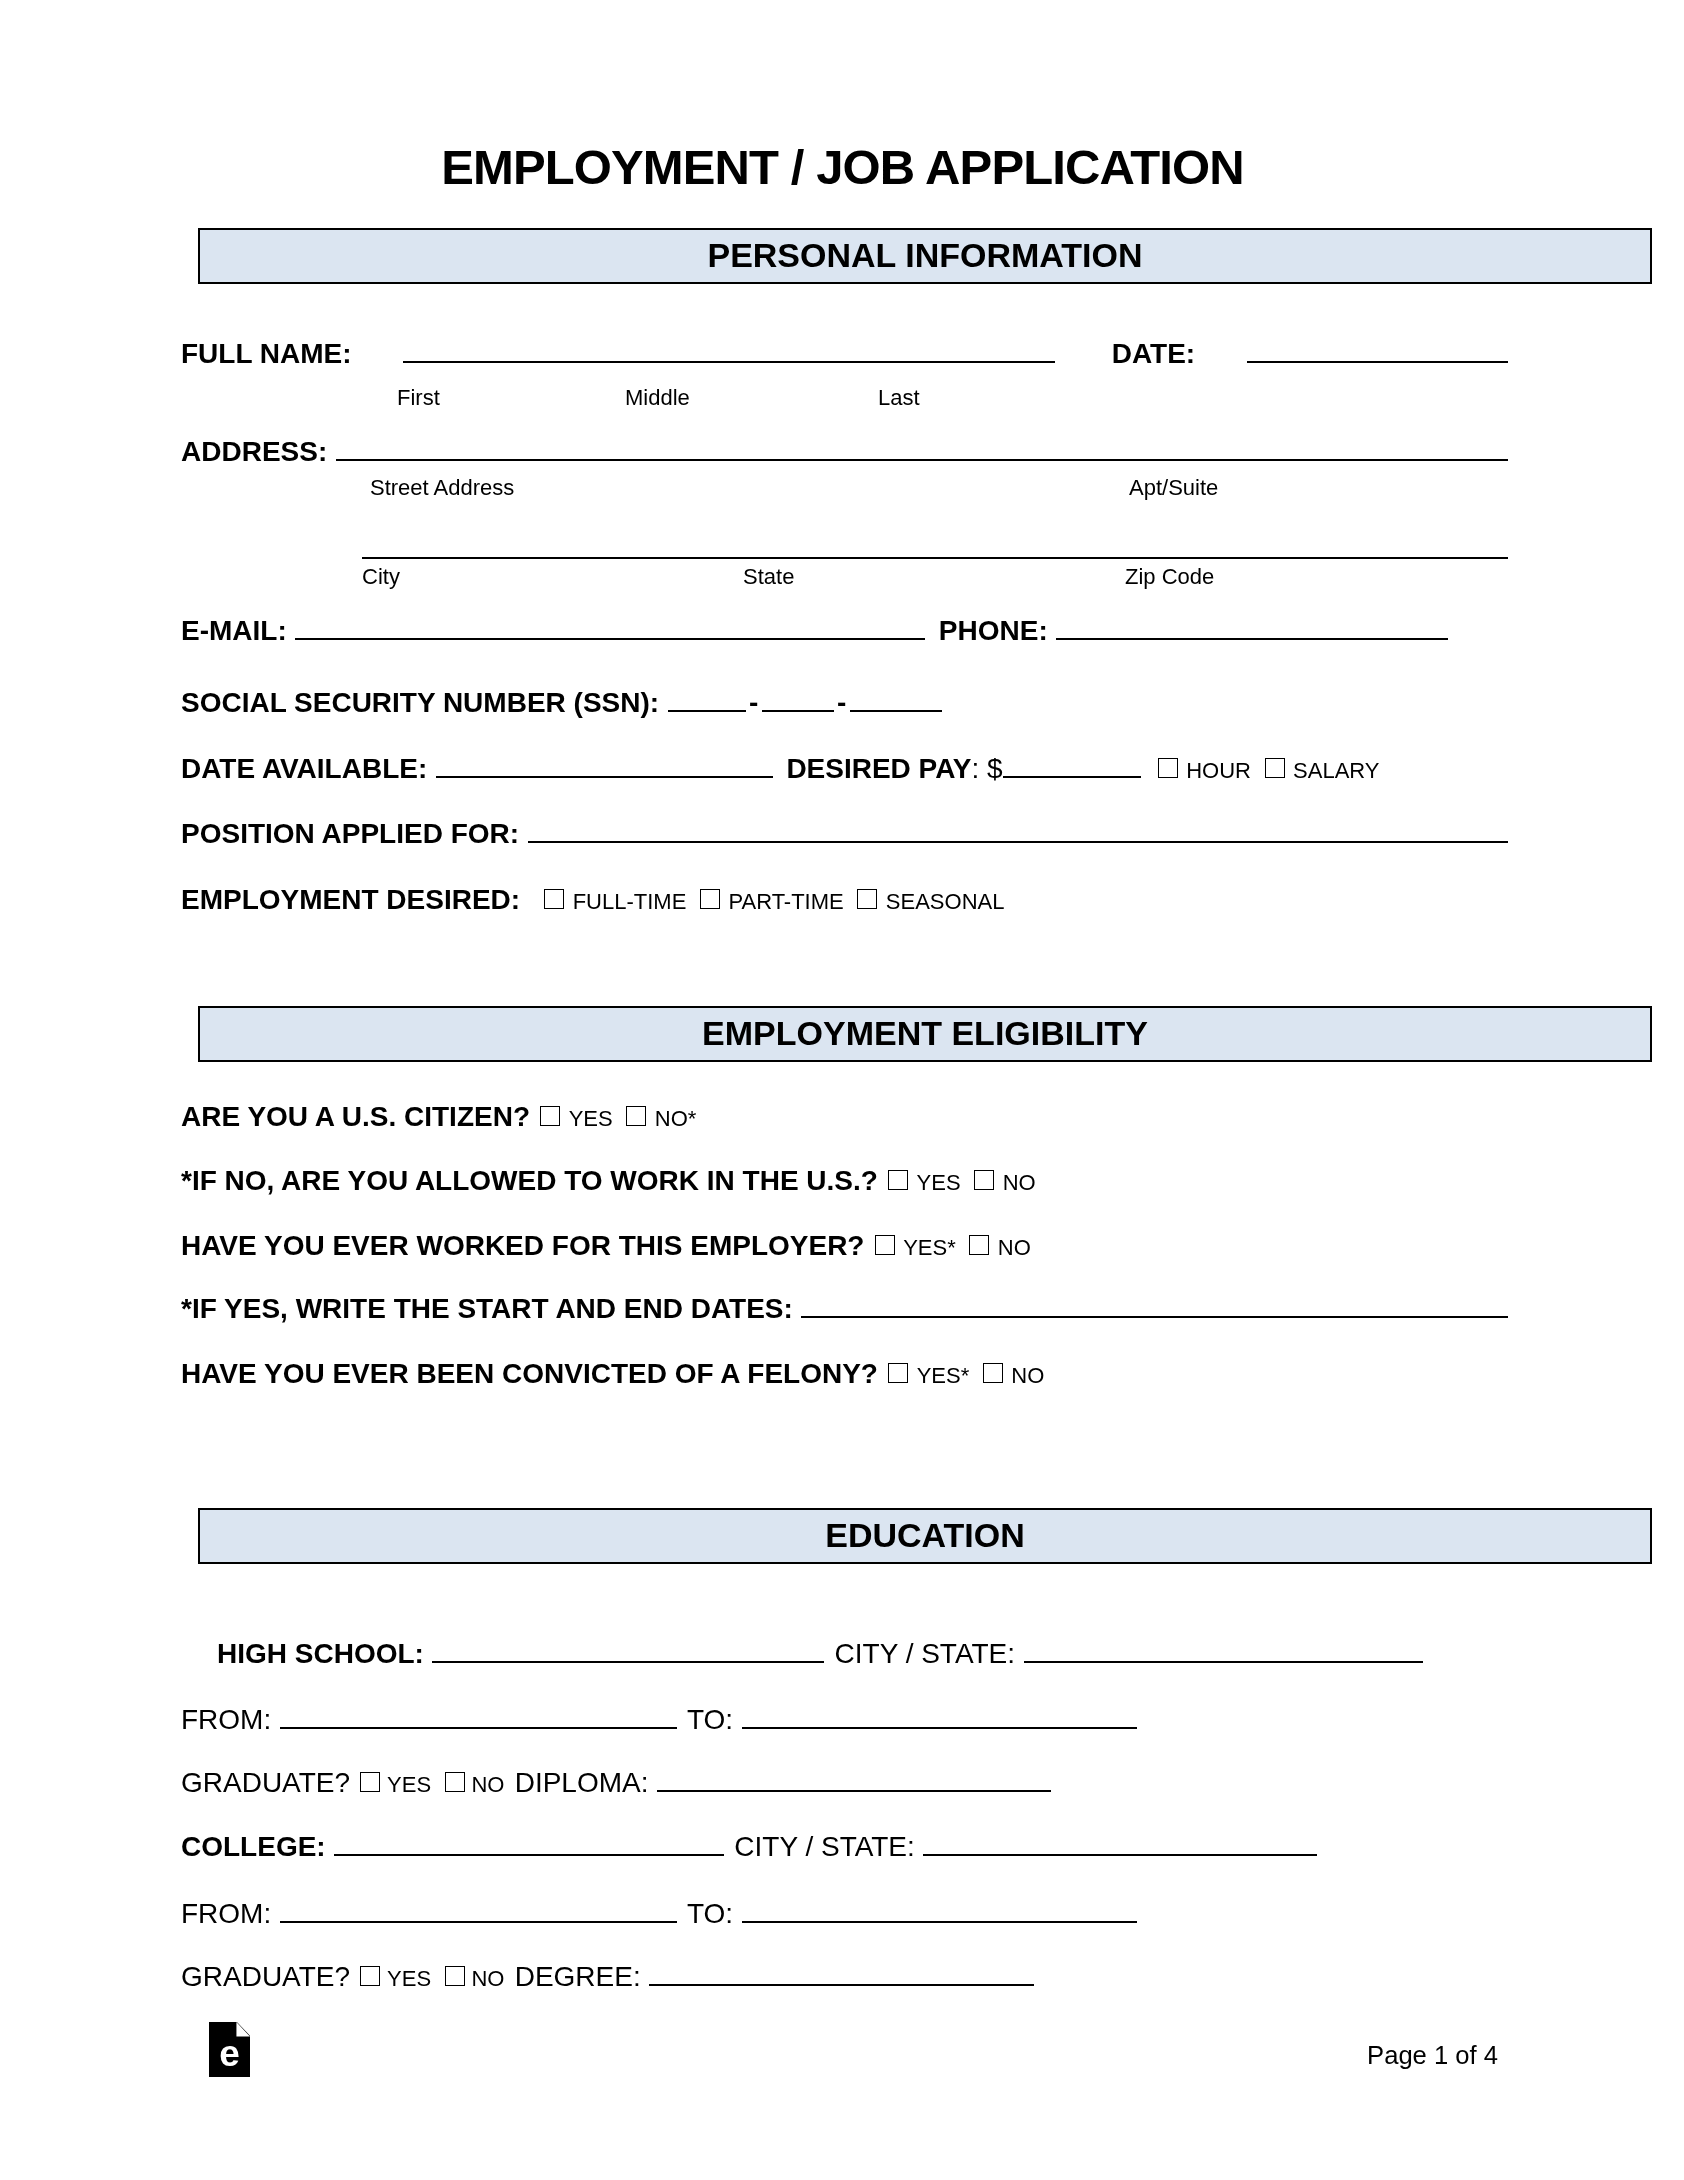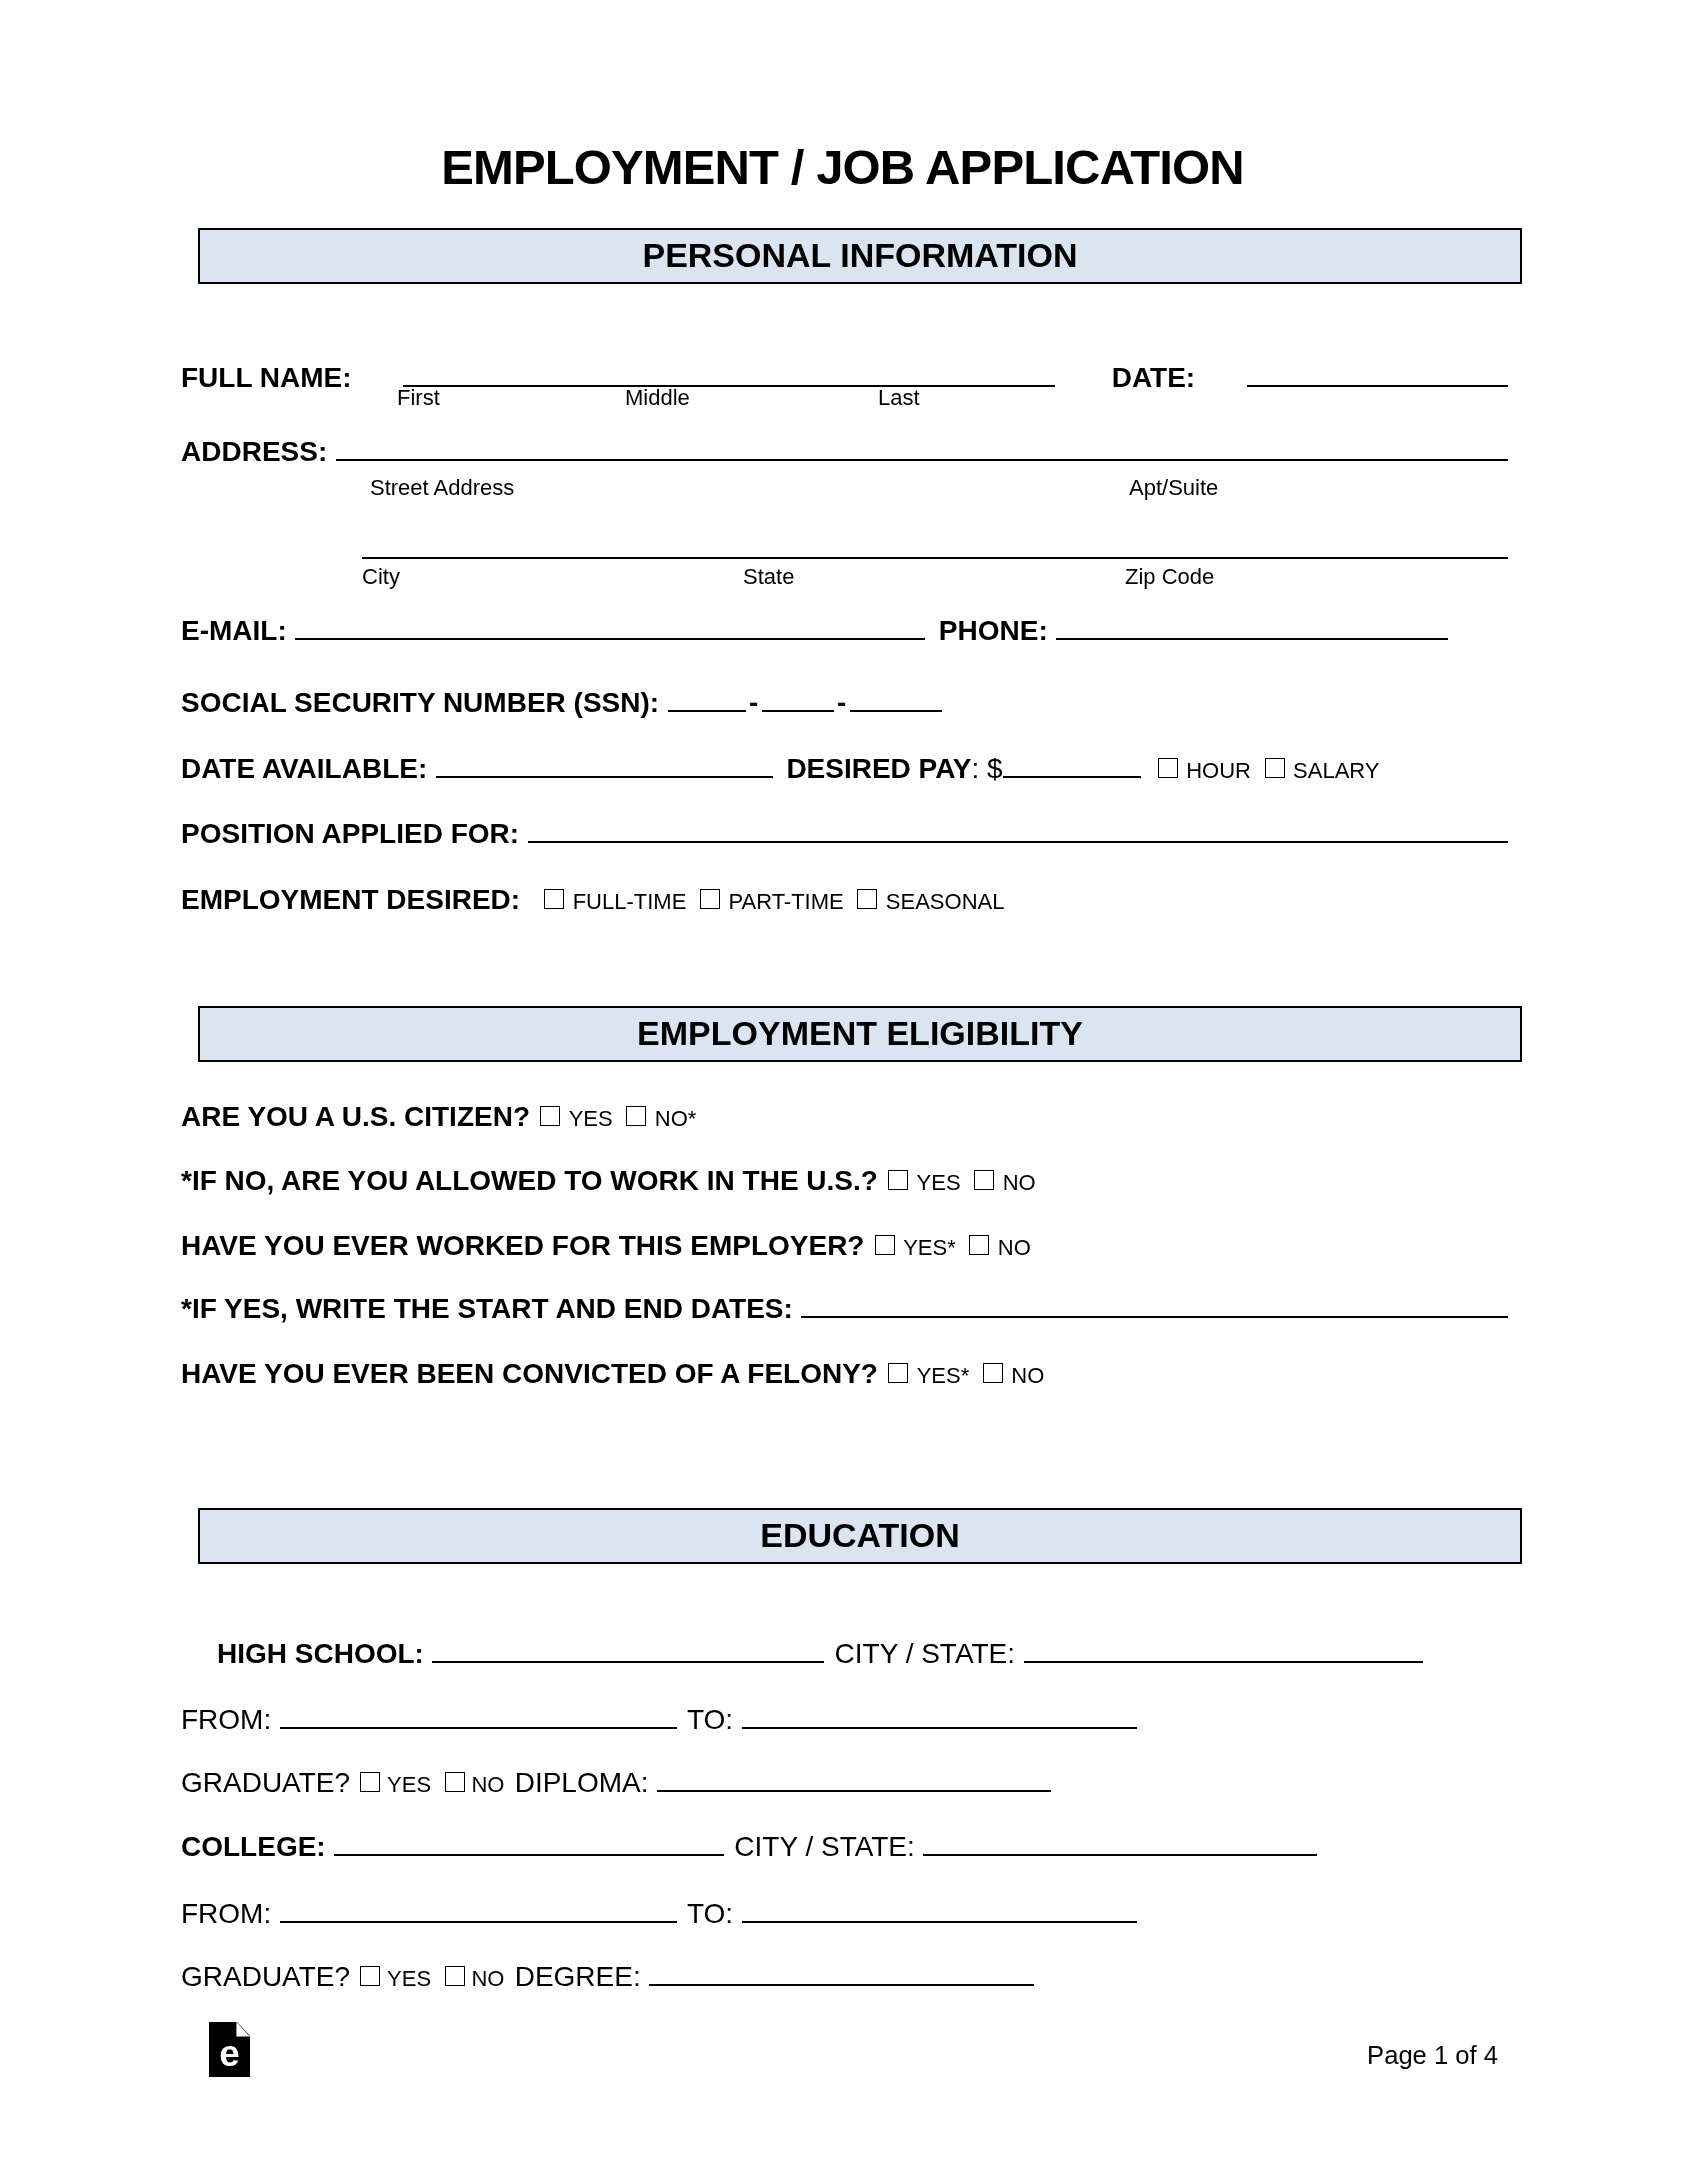--- a/index.html
+++ b/index.html
@@ -14,21 +14,21 @@
     font-family:"Liberation Sans","DejaVu Sans",sans-serif;
     color:var(--ink);
     overflow:hidden;
   }
   .doc-title{
     position:absolute;top:143px;left:0;width:100%;
     text-align:center;font-size:49px;font-weight:bold;letter-spacing:-0.9px;
     line-height:1;
   }
   .section-bar{
-    position:absolute;left:198px;width:1324px;height:56px;
+    position:absolute;left:198px;width:1454px;height:56px;
     box-sizing:border-box;border:2.6px solid #000;
     background:var(--header-bg);
     text-align:center;font-weight:bold;font-size:34px;line-height:51px;
   }
   .bar-personal{top:228px;}
   .bar-eligibility{top:978px;margin-top:28px;}
   .bar-education{top:1508px;}
   .row{
     position:absolute;left:181px;width:1327px;
     display:flex;align-items:baseline;
@@ -75,21 +75,21 @@
 </style>
 </head>
 <body>
 
 <div class="page">
 
   <div class="doc-title">EMPLOYMENT / JOB APPLICATION</div>
 
   <div class="section-bar bar-personal">PERSONAL INFORMATION</div>
 
-  <div class="row" style="top:362px;gap:43px;">
+  <div class="row" style="top:338px;gap:43px;">
     <span class="b">FULL NAME:</span>
     <span class="line ml10" style="width:652px;"></span>
     <span class="b ml16">DATE:</span>
     <span class="line ml10 grow"></span>
   </div>
   <div class="sub" style="top:385px;left:181px;width:1327px;">
     <span style="left:216px;">First</span>
     <span style="left:444px;">Middle</span>
     <span style="left:697px;">Last</span>
   </div>

